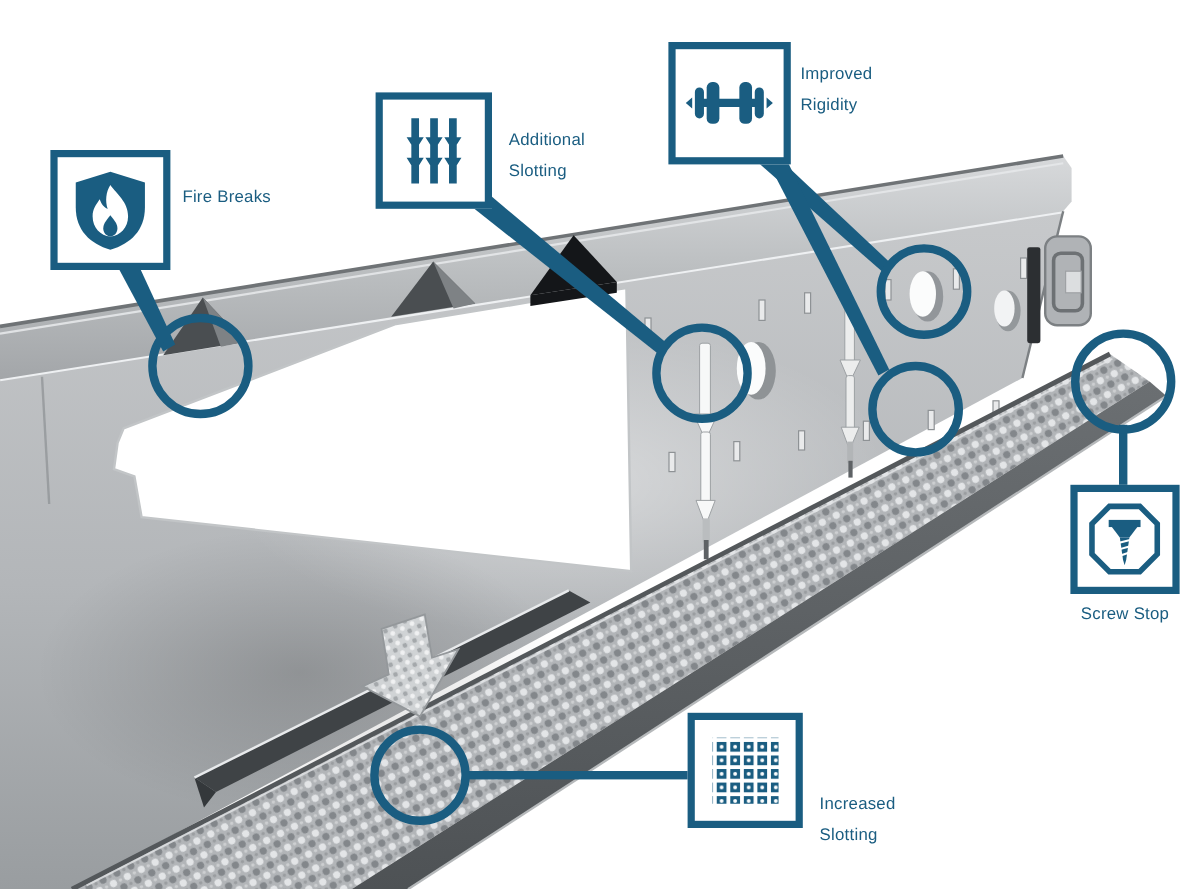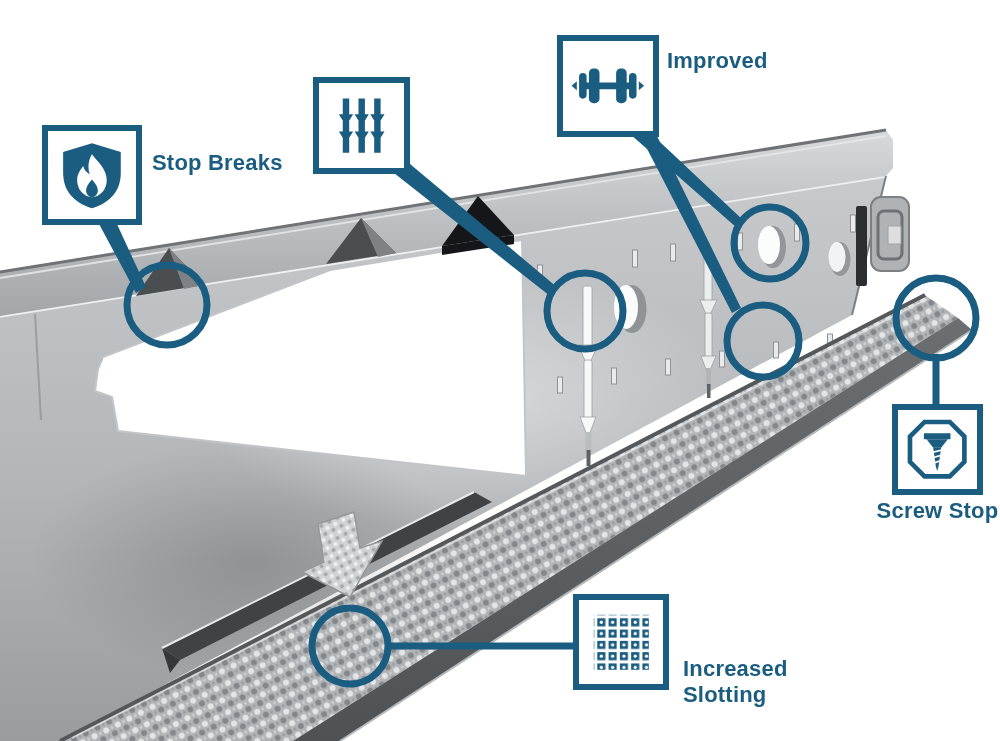--- a/index.html
+++ b/index.html
@@ -11,21 +11,21 @@
   svg.scene{position:absolute;left:0;top:0;width:1000px;height:741px;}
   .accent-fill{fill:var(--accent);}
   .accent-stroke{stroke:var(--accent);}
   .cbox{
     position:absolute;background:#ffffff;border:6px solid var(--accent);
     box-sizing:border-box;display:flex;align-items:center;justify-content:center;
     z-index:3;
   }
   .cbox svg{width:84%;height:84%;display:block;}
   .label{
-    position:absolute;color:var(--accent);font-weight:bold;font-size:22px;
+    position:absolute;color:var(--accent);font-weight:normal;font-size:14px;
     line-height:26px;letter-spacing:.2px;z-index:3;
   }
   .label .ln{display:block;white-space:nowrap;}
   .label.center{text-align:center;}
 </style>
 </head>
 <body>
 
 <div class="stage">
 
@@ -180,48 +180,53 @@
   </svg>
 
   <div class="cbox" style="left:42px;top:125px;width:100px;height:100px;">
     <svg viewBox="0 0 100 100">
       <path class="accent-fill" d="M50 7 L89 19 V47 C89 73 73 88 50 95 C27 88 11 73 11 47 V19 Z"></path>
       <path fill="#ffffff" d="M50 22 C57 32 70 41 70 57 C70 70 61 79 50 80 C39 79 30 70 30 57 C30 49 34 44 38 38 C40 44 43 47 47 49 C44 40 45 30 50 22 Z"></path>
       <path class="accent-fill" d="M50 56 C55 62 58 66 58 71 C58 76 54 80 50 80 C46 80 42 76 42 71 C42 66 45 62 50 56 Z"></path>
     </svg>
   </div>
   <div class="label" style="left:152px;top:150px;">
-    <span class="ln">Stop Breaks</span>
+    <span class="ln">Fire Breaks</span>
   </div>
 
   <div class="cbox" style="left:313px;top:77px;width:97px;height:97px;">
     <svg viewBox="0 0 100 100">
       <g class="accent-fill">
         <path d="M23.5 12 h9 v76 h-9 z M18 34 h20 l-10 16 z M18 58 h20 l-10 16 z"></path>
         <path d="M45.5 12 h9 v76 h-9 z M40 34 h20 l-10 16 z M40 58 h20 l-10 16 z"></path>
         <path d="M67.5 12 h9 v76 h-9 z M62 34 h20 l-10 16 z M62 58 h20 l-10 16 z"></path>
       </g>
     </svg>
+  </div>
+  <div class="label" style="left:424px;top:103px;">
+    <span class="ln">Additional</span>
+    <span class="ln">Slotting</span>
   </div>
 
   <div class="cbox" style="left:557px;top:35px;width:102px;height:102px;">
     <svg viewBox="0 0 100 100">
       <g class="accent-fill">
         <rect x="18" y="45.5" width="64" height="9" rx="4"></rect>
         <rect x="25" y="27" width="14" height="46" rx="6"></rect>
         <rect x="61" y="27" width="14" height="46" rx="6"></rect>
         <rect x="12" y="33" width="10" height="34" rx="5"></rect>
         <rect x="78" y="33" width="10" height="34" rx="5"></rect>
         <path d="M9 44 v12 l-7 -6 z"></path>
         <path d="M91 44 v12 l7 -6 z"></path>
       </g>
     </svg>
   </div>
   <div class="label" style="left:667px;top:48px;">
     <span class="ln">Improved</span>
+    <span class="ln">Rigidity</span>
   </div>
 
   <div class="cbox" style="left:892px;top:404px;width:91px;height:91px;">
     <svg viewBox="0 0 100 100">
       <path class="accent-stroke" d="M31 9 H69 L91 31 V69 L69 91 H31 L9 69 V31 Z" fill="none" stroke-width="7"></path>
       <g class="accent-fill">
         <rect x="30" y="26" width="40" height="9"></rect>
         <path d="M34 35 h32 l-10 13 h-12 z"></path>
         <path d="M44 48 h12 l-4 28 l-2 7 l-2 -7 z"></path>
       </g>

